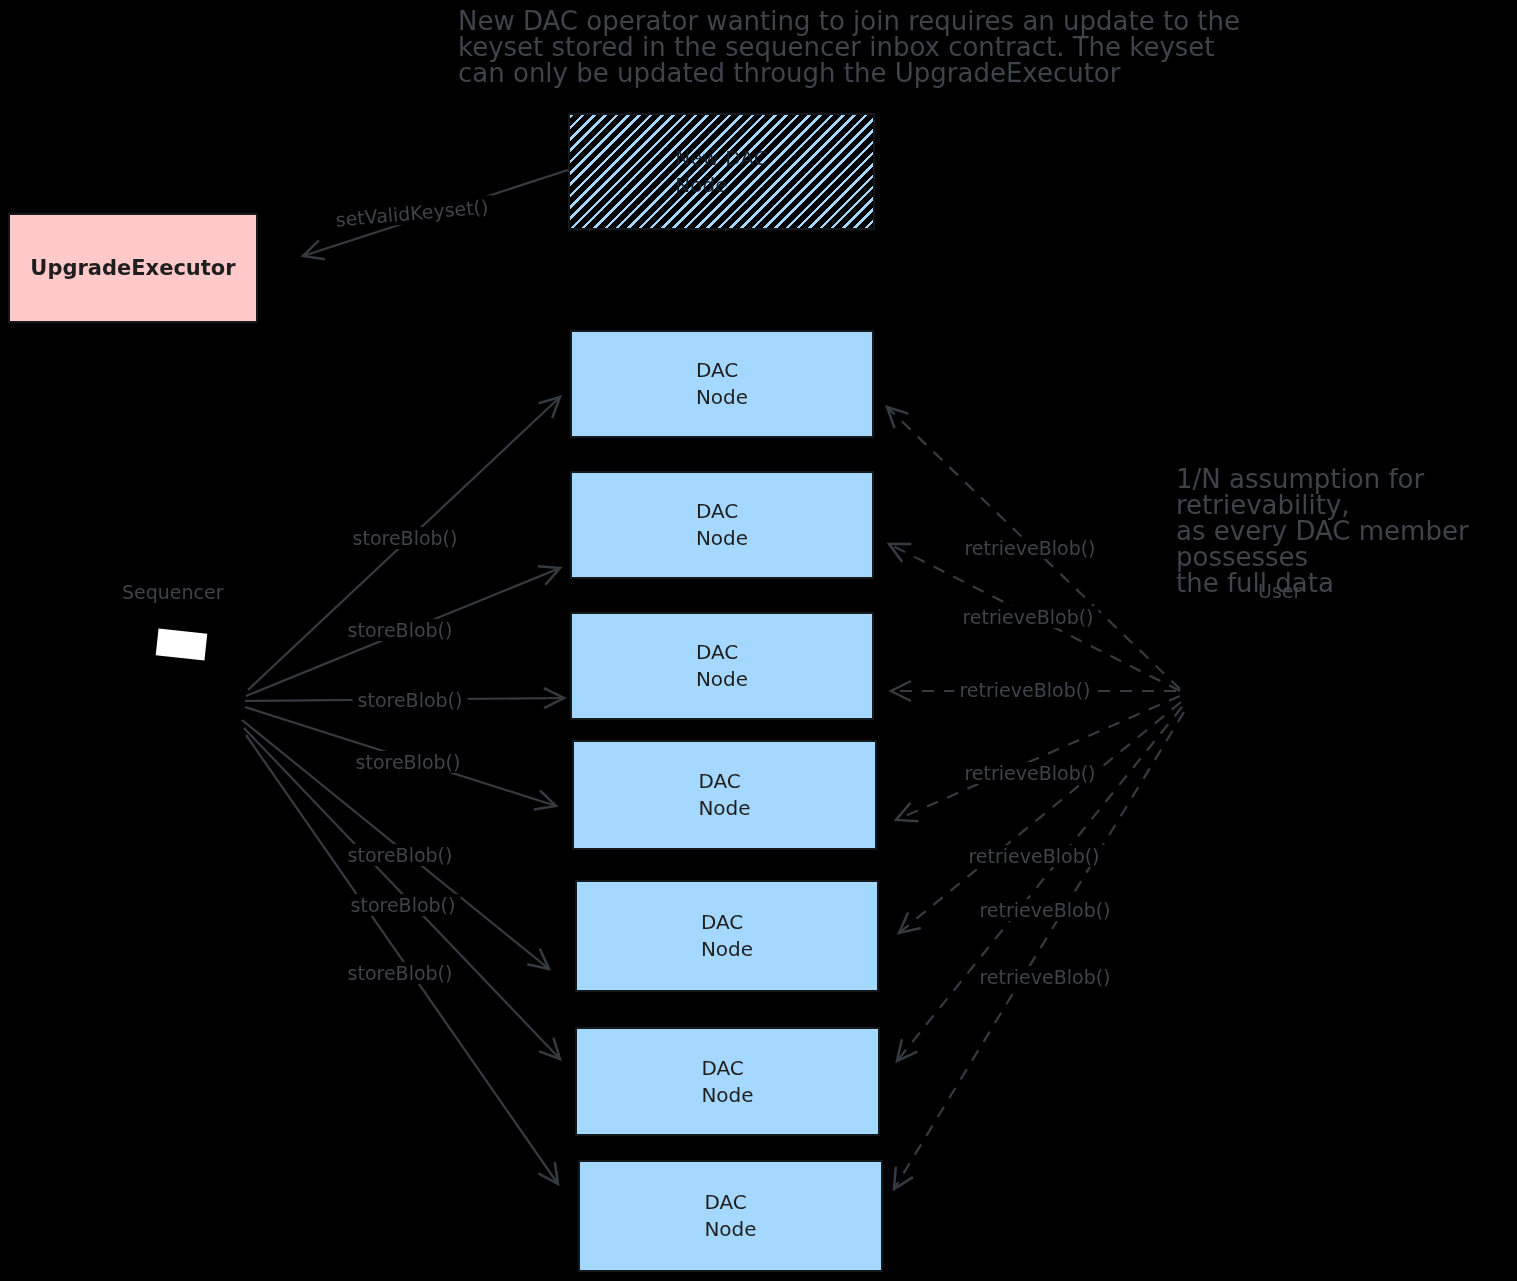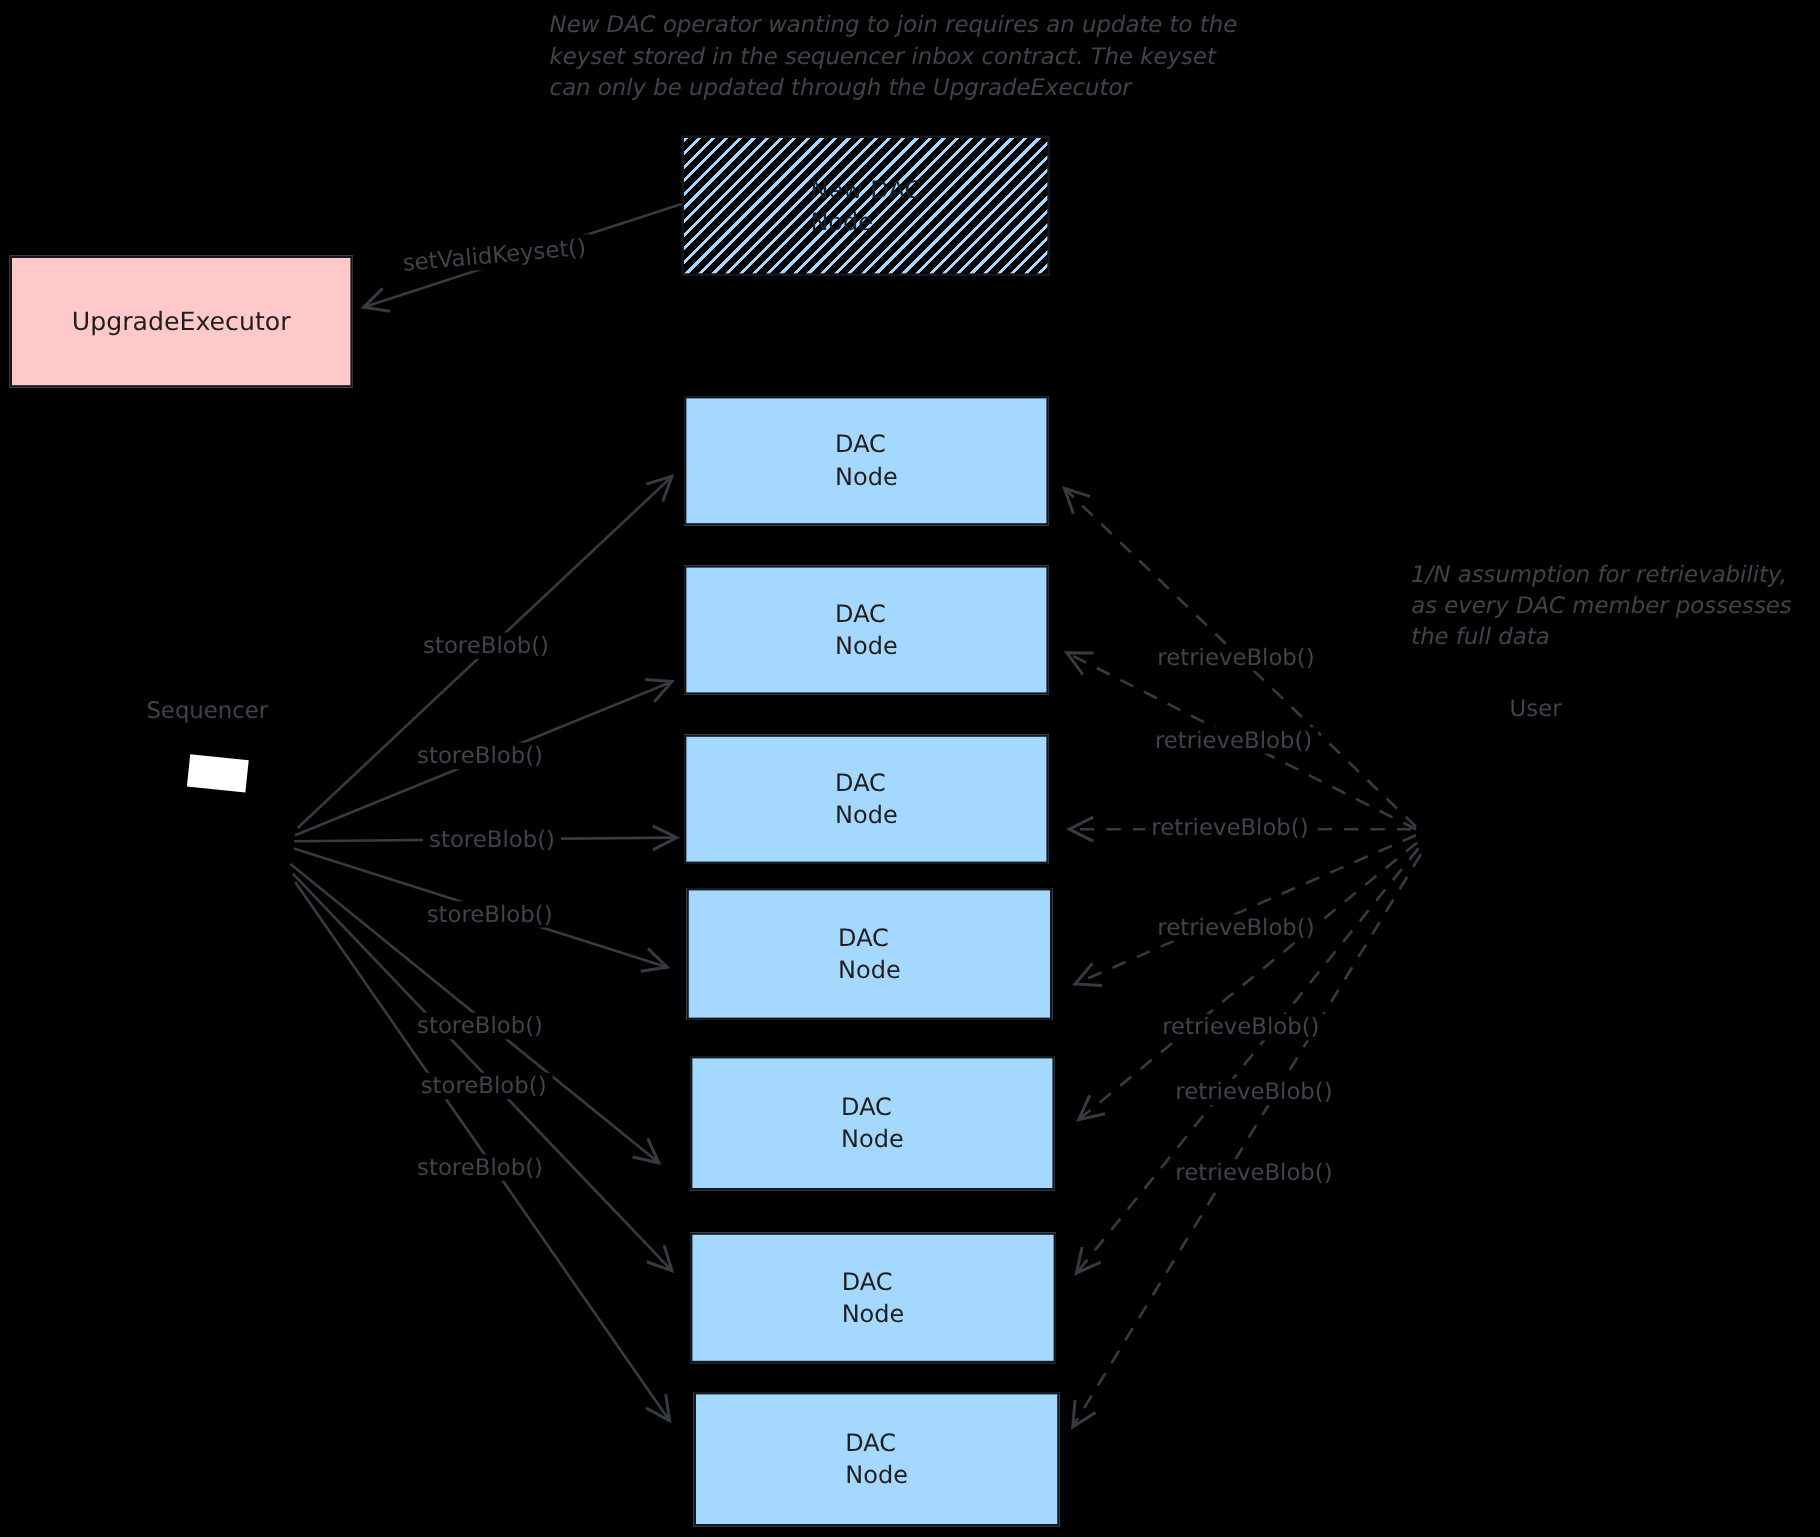--- a/index.html
+++ b/index.html
@@ -53,23 +53,22 @@
     background: repeating-linear-gradient(135deg,
       var(--hatch-stripe) 0px, var(--hatch-stripe) 2.5px,
       transparent 2.5px, transparent 8px);
   }
   .hatched-box .box-label { color: #161e29; }
 
   .note {
     position: absolute;
     white-space: pre-line;
     color: var(--annotation-text);
-    font-size: 19px;
+    font-size: 26px;
     line-height: 26px;
-    font-style: italic;
   }
   .free-label {
     position: absolute;
     color: var(--annotation-text);
     font-size: 19px;
     white-space: nowrap;
   }
   .edge-label {
     position: absolute;
     transform: translate(-50%, -50%);
@@ -91,21 +90,21 @@
 </head>
 <body>
 
 <div class="canvas">
 
   <div class="box hatched-box" style="left:568px; top:113px; width:307px; height:117px;">
     <span class="box-label">New DAC
 Node</span>
   </div>
 
-  <div class="box executor-box" style="left:8px; top:213px; width:286px; height:110px;">
+  <div class="box executor-box" style="left:8px; top:213px; width:250px; height:110px;font-weight:bold;">
     <span class="box-label">UpgradeExecutor</span>
   </div>
 
   <div class="box dac-box" style="left:570px; top:330px; width:304px; height:108px;">
     <span class="box-label">DAC
 Node</span>
   </div>
   <div class="box dac-box" style="left:570px; top:471px; width:304px; height:108px;">
     <span class="box-label">DAC
 Node</span>

